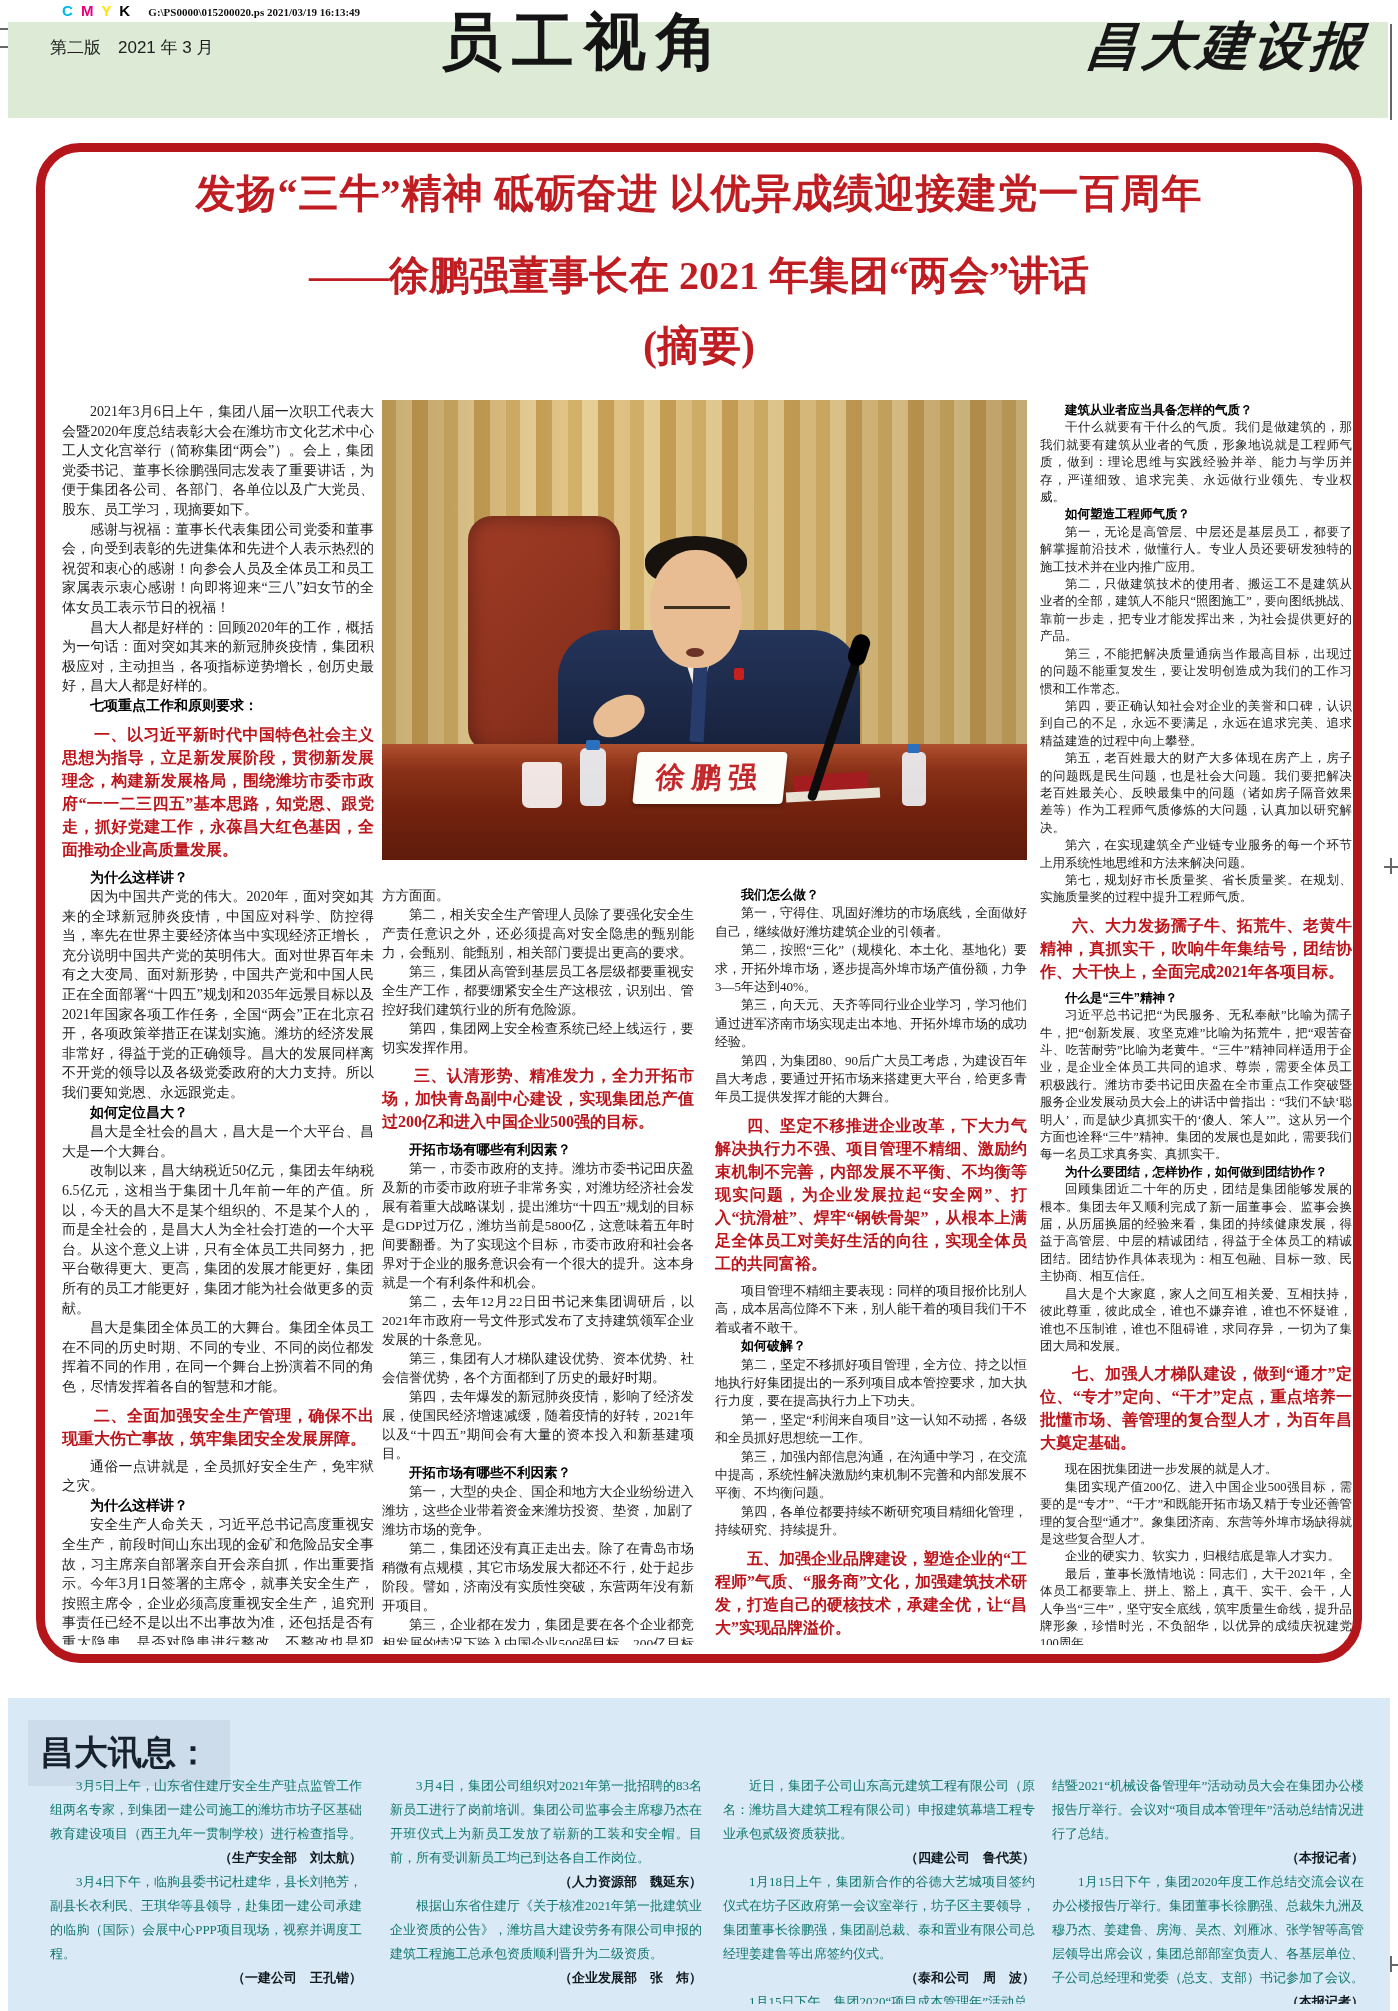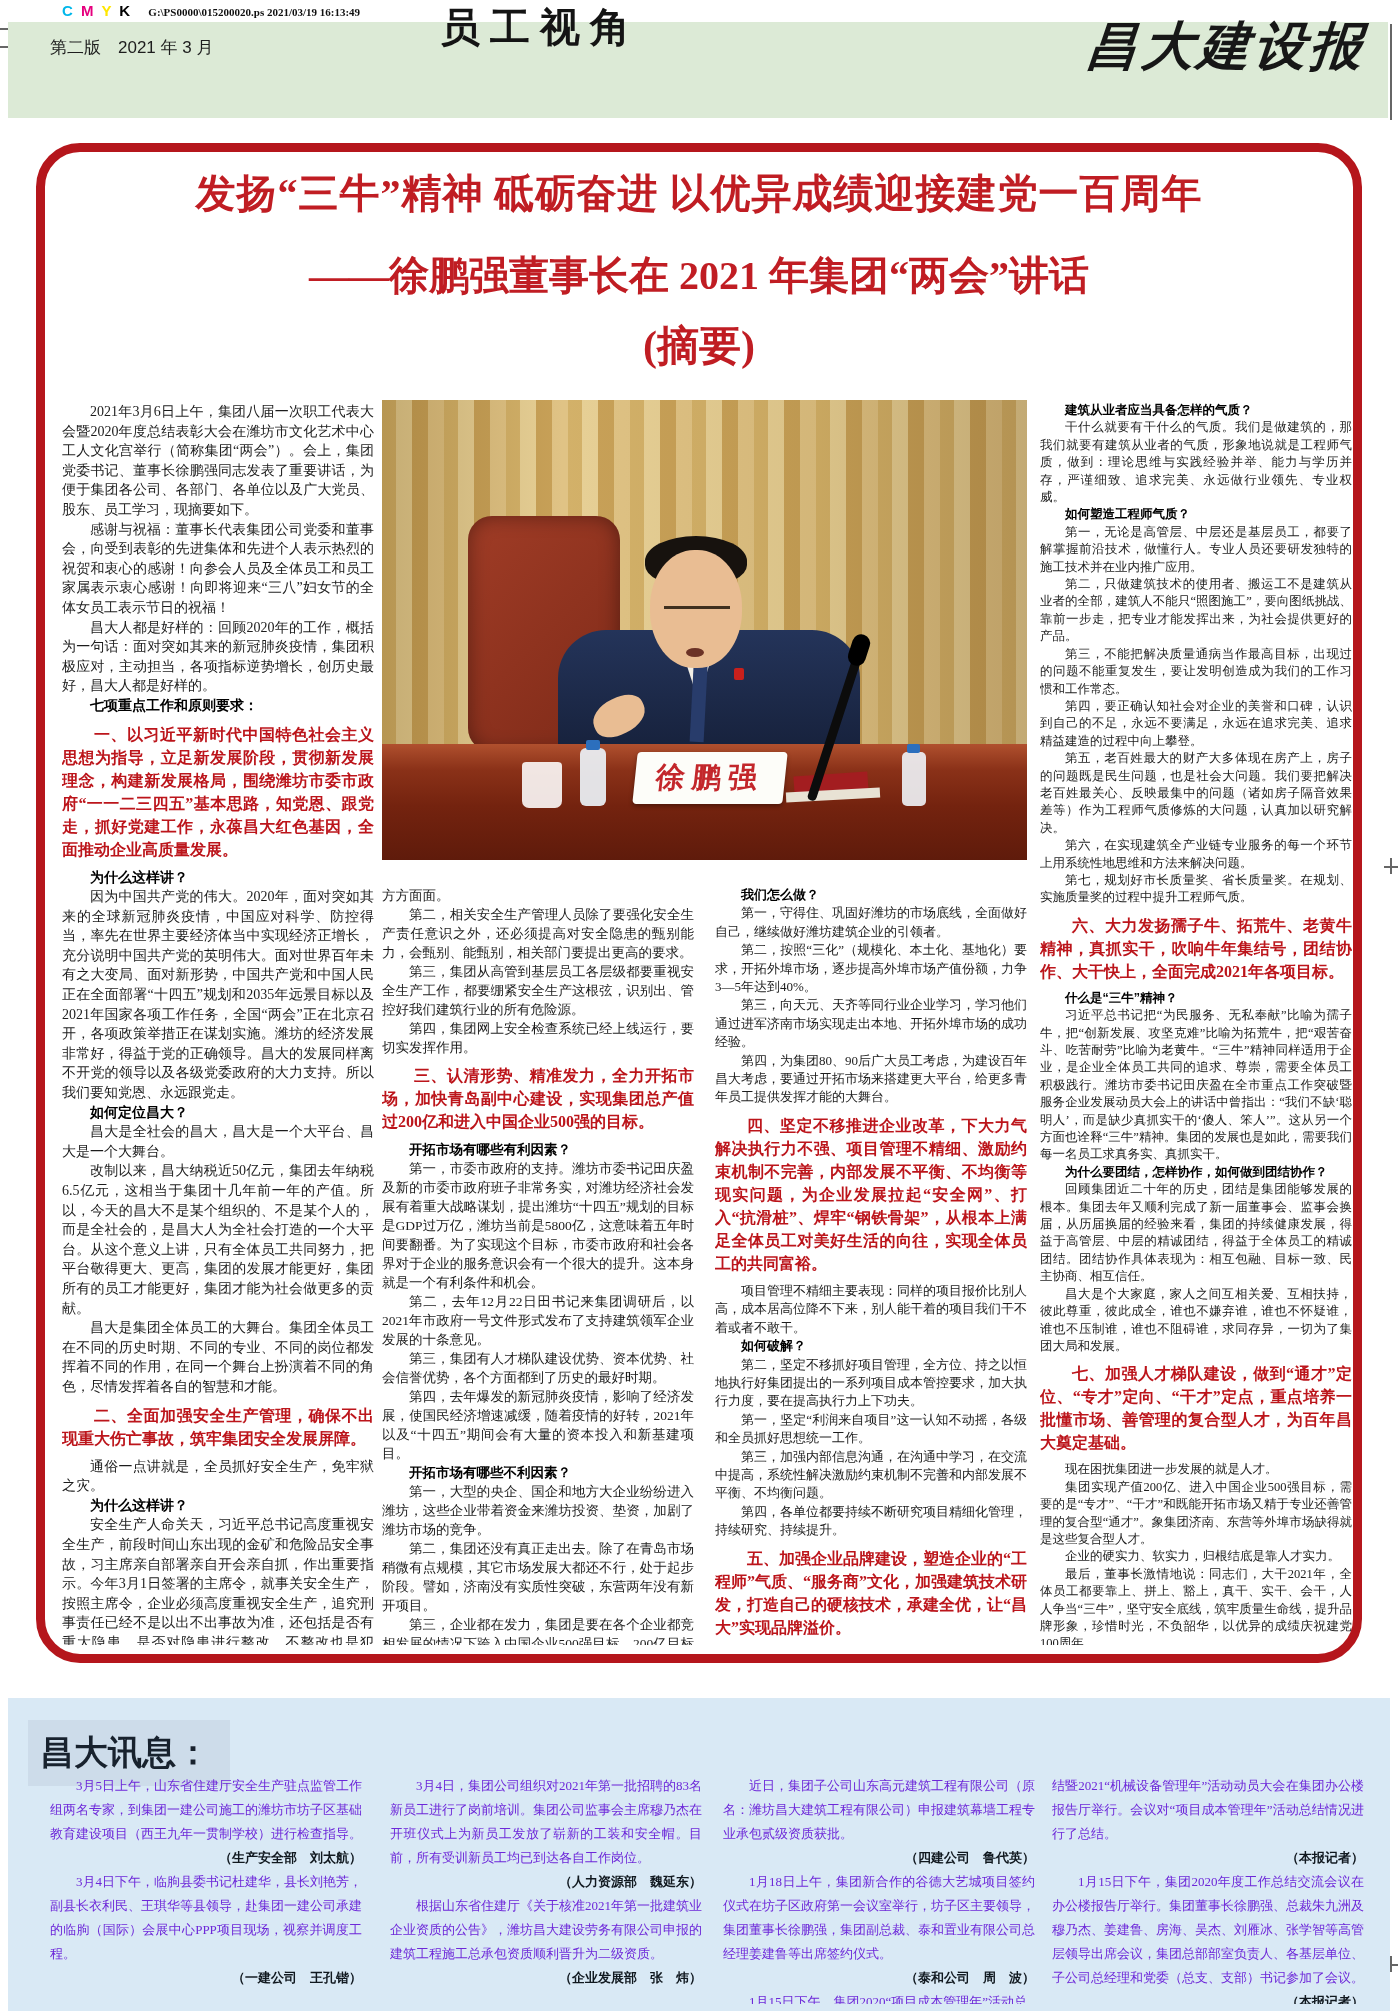--- a/index.html
+++ b/index.html
@@ -9,21 +9,21 @@
   .printbar{position:absolute;left:62px;top:2px;height:18px;white-space:nowrap;
             font-family:"Liberation Sans",sans-serif;font-weight:bold;font-size:15px;letter-spacing:2px;}
   .printbar .c{color:#00b7ea}.printbar .m{color:#e6007e}.printbar .y{color:#ffe600}.printbar .k{color:#000}
   .printpath{font-size:11px;letter-spacing:0;margin-left:10px;color:#111;font-family:Liberation Serif, serif;font-weight:bold;}
   
   .cropmark{position:absolute;background:#666;}
   
   .masthead{position:absolute;left:8px;top:22px;width:1380px;height:96px;background:#dcead6;}
   .edition{position:absolute;left:50px;top:36px;font-size:17px;color:#1d1d1d;
            font-family:"Liberation Sans",sans-serif;}
-  .section-title{position:absolute;left:440px;top:0px;font-size:40px;font-weight:900;letter-spacing:10px;
+  .section-title{position:absolute;left:440px;top:0px;font-size:62px;font-weight:900;letter-spacing:10px;
            color:#141414;font-family:Liberation Sans, sans-serif;}
   .paper-name{position:absolute;right:32px;top:12px;font-size:52px;font-weight:bold;font-style:italic;
            color:#171717;font-family:"Liberation Serif",serif;transform:skewX(-5deg);letter-spacing:4px;}
   
   .article-box{position:absolute;left:36px;top:143px;width:1308px;height:1502px;
                border:9px solid #b5161c;border-radius:44px;background:#fff;}
   .headline{position:absolute;left:40px;width:1318px;text-align:center;color:#c01d23;font-weight:bold;
             font-family:"Liberation Serif",serif;}
   .hl1{top:166px;font-size:40px;letter-spacing:1px;}
   .hl2{top:248px;font-size:40px;}
@@ -78,21 +78,21 @@
   .photo .nameplate{position:absolute;left:253px;top:352px;width:150px;height:52px;background:#fdfdf9;border-radius:4px;
          box-shadow:0 2px 4px rgba(0,0,0,.35);display:flex;align-items:center;justify-content:center;
          font-size:29px;font-weight:bold;color:#c3272b;letter-spacing:7px;transform:skewX(-6deg);}
   
   .news-panel{position:absolute;left:8px;top:1698px;width:1382px;height:313px;background:#d9e9f5;}
   .news-label{position:absolute;left:28px;top:1720px;width:190px;height:66px;background:#cddcea;
          display:flex;align-items:center;padding-left:12px;font-size:34px;font-weight:900;
          font-family:"Liberation Sans",sans-serif;color:#18222e;}
   .news-col{position:absolute;top:1774px;width:312px;height:230px;overflow:hidden;text-align:justify;}
   #ncol1{left:50px;} #ncol2{left:390px;} #ncol3{left:723px;} #ncol4{left:1052px;}
-  .news-text{margin:0;font-size:13px;line-height:24px;text-indent:2em;color:#6d28d9;}
+  .news-text{margin:0;font-size:13px;line-height:24px;text-indent:2em;color:#0f766e;}
   .news-text.cont{text-indent:0;}
   .news-sig{margin:0;font-size:13px;line-height:24px;font-weight:bold;text-align:right;color:#10181f;
          font-family:"Liberation Sans",sans-serif;}
 </style>
 </head>
 <body>
 
 <div class="page">
 
   <div class="printbar">

